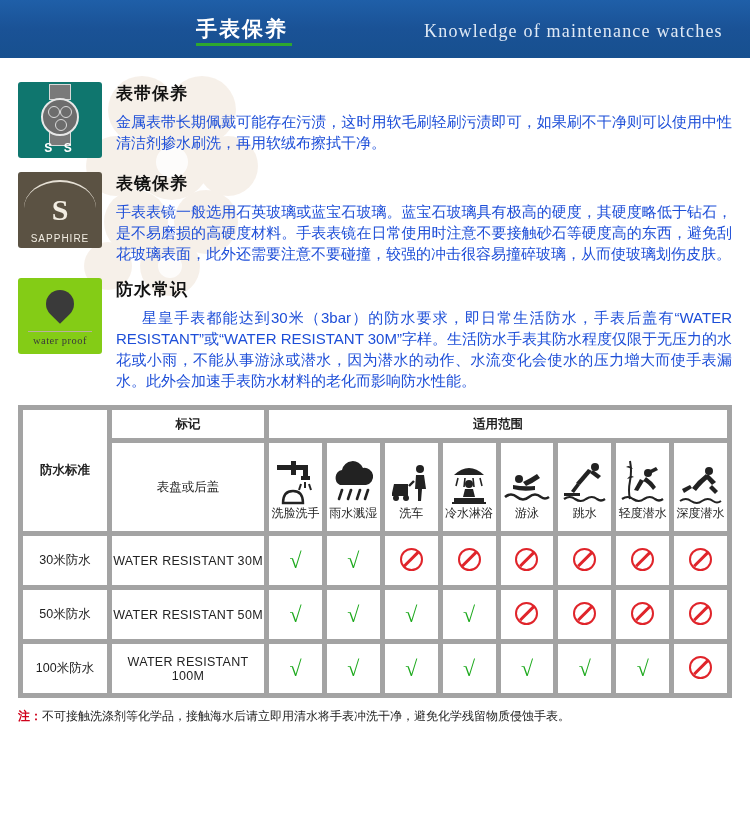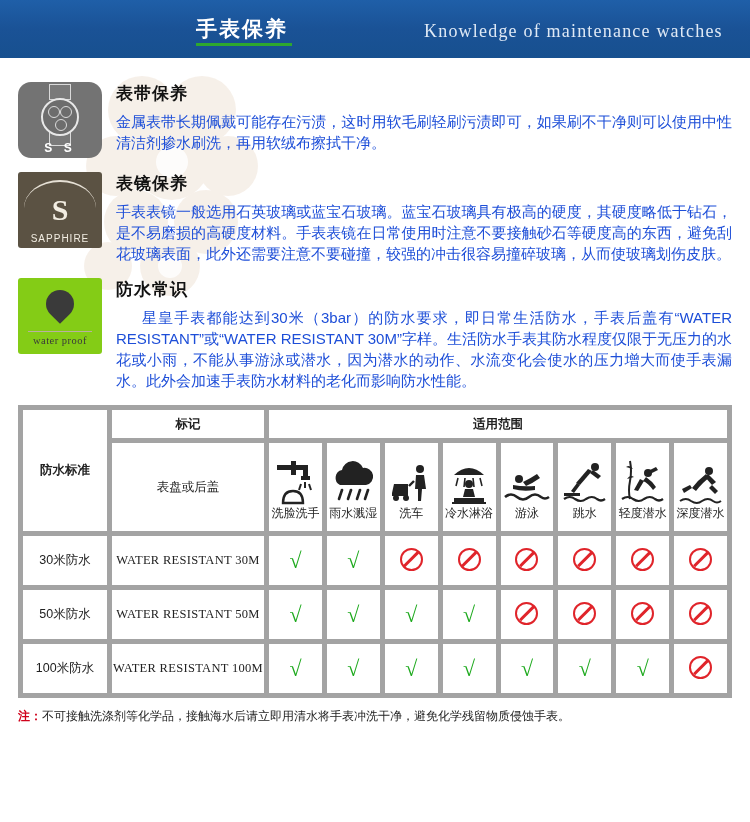--- a/index.html
+++ b/index.html
@@ -98,22 +98,22 @@
     font-size: 15px;
     line-height: 21px;
     color: #1d4ed8;
     text-align: justify;
     margin: 0;
   }
   .sec-text.indent { text-indent: 26px; }
 
   
   .badge-watch {
-    background: #737373;
-    border-radius: 13px;
+    background: #0f766e;
+    border-radius: 3px;
     width: 84px;
     height: 76px;
     position: relative;
     overflow: hidden;
   }
   .badge-watch .dial {
     position: absolute;
     left: 50%;
     top: 16px;
     transform: translateX(-50%);
@@ -251,21 +251,21 @@
     font-size: 14px;
     height: 28px;
   }
   .col-std   { width: 84px; }
   .col-mark  { width: 152px; }
   .icon-cell { width: 68px; }
   .icon-head { height: 88px; }
   .icon-box  { height: 58px; display: flex; align-items: flex-end; justify-content: center; }
   .icon-label{ font-size: 12px; padding-bottom: 6px; display:block; }
   .row-h     { height: 54px; }
-  .mark-text { font-size: 12.5px; font-family: Liberation Serif, serif; letter-spacing: .3px; }
+  .mark-text { font-size: 12.5px; font-family: Liberation Sans, sans-serif; letter-spacing: .3px; }
   .std-text  { font-size: 12.5px; }
 
   .tick {
     color: #1faa1f;
     font-size: 22px;
     font-weight: bold;
     font-family: "Liberation Serif", serif;
     line-height: 1;
   }
   .no {

